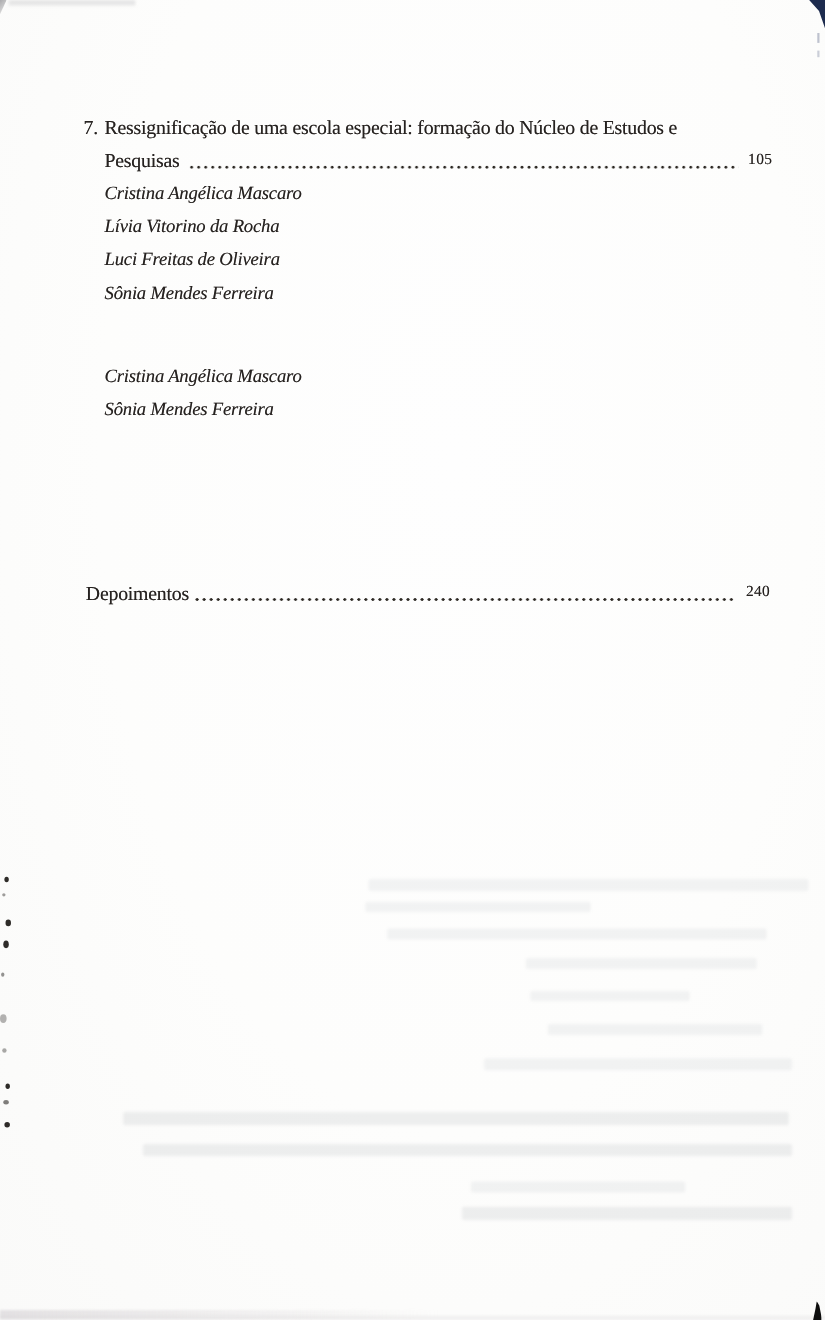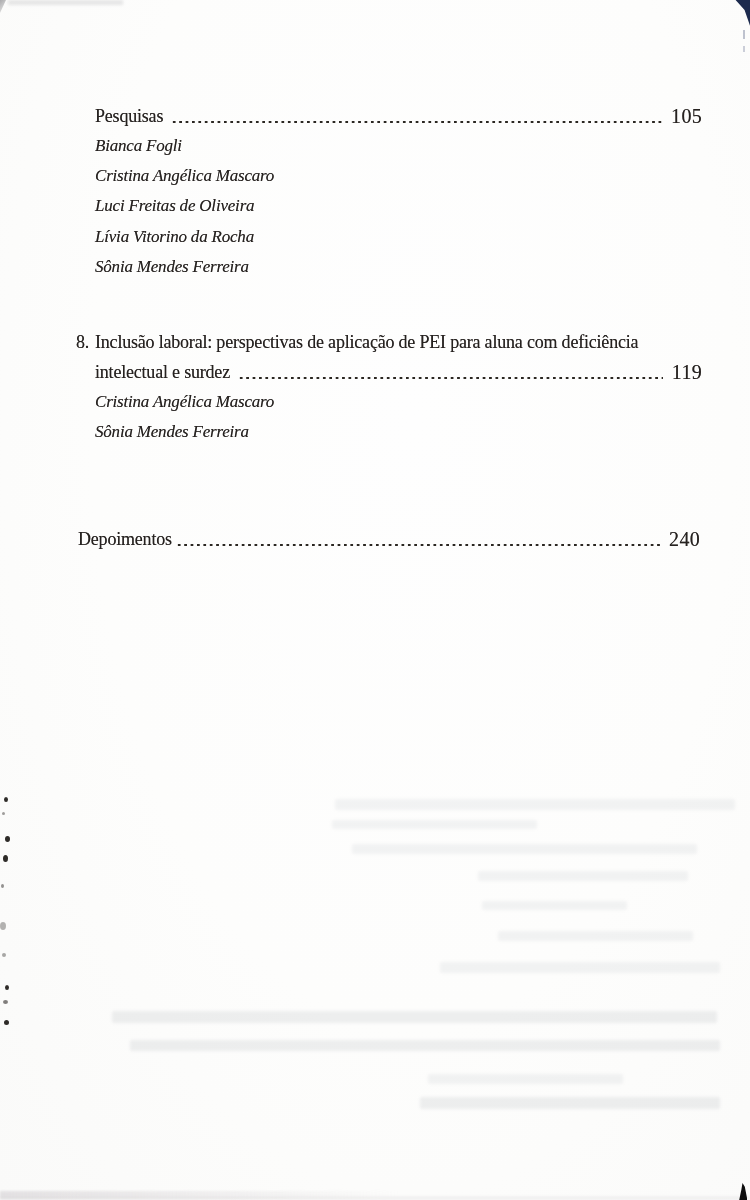--- a/index.html
+++ b/index.html
@@ -34,21 +34,21 @@
     flex: 1;
     align-self: flex-end;
     height: 4px;
     margin: 0 9px 7px 8px;
     background-image: radial-gradient(circle, #2b2722 1.15px, rgba(0,0,0,0) 1.5px);
     background-size: 6.4px 4px;
     background-repeat: repeat-x;
     background-position: 0 50%;
   }
   .entry-depo .dots { margin-left: 4px; }
-  .pagenum { font-size: 20px; letter-spacing: 0.3px; }
+  .pagenum { font-size: 14px; letter-spacing: 0.3px; }
 
   .authors {
     margin-left: 19px;
     margin-top: 0;
     font-style: italic;
     font-size: 17px;
     line-height: 30.2px;
     letter-spacing: -0.2px;
     text-shadow: 0 0 0.5px rgba(38,34,32,0.55);
   }
@@ -130,43 +130,37 @@
   <div class="ghost" style="left:428px; top:1074px; width:195px; height:10px;"></div>
   <div class="ghost strong" style="left:420px; top:1097px; width:300px; height:12px;"></div>
 
   <div class="artifact bottom-smudge"></div>
   <div class="artifact bottom-smudge-wide"></div>
   <div class="artifact corner-mark-br"></div>
 
   <main class="toc">
 
     <section class="entry entry-7">
+      <div class="t-line">
+        <span class="num">7.</span><span class="t-text">Ressignificação de uma escola especial: formação do Núcleo de Estudos e</span>
+      </div>
       <div class="t-line leader-row" style="margin-left:19px;">
         <span class="label">Pesquisas</span>
         <span class="dots"></span>
         <span class="pagenum">105</span>
       </div>
       <div class="authors">
-        <div class="author">Bianca Fogli</div>
         <div class="author">Cristina Angélica Mascaro</div>
+        <div class="author">Lívia Vitorino da Rocha</div>
         <div class="author">Luci Freitas de Oliveira</div>
-        <div class="author">Lívia Vitorino da Rocha</div>
         <div class="author">Sônia Mendes Ferreira</div>
       </div>
     </section>
 
     <section class="entry entry-8">
-      <div class="t-line">
-        <span class="num">8.</span><span class="t-text">Inclusão laboral: perspectivas de aplicação de PEI para aluna com deficiência</span>
-      </div>
-      <div class="t-line leader-row" style="margin-left:19px;">
-        <span class="label">intelectual e surdez</span>
-        <span class="dots"></span>
-        <span class="pagenum">119</span>
-      </div>
       <div class="authors">
         <div class="author">Cristina Angélica Mascaro</div>
         <div class="author">Sônia Mendes Ferreira</div>
       </div>
     </section>
 
     <section class="entry entry-depo">
       <div class="t-line leader-row">
         <span class="label">Depoimentos</span>
         <span class="dots"></span>

